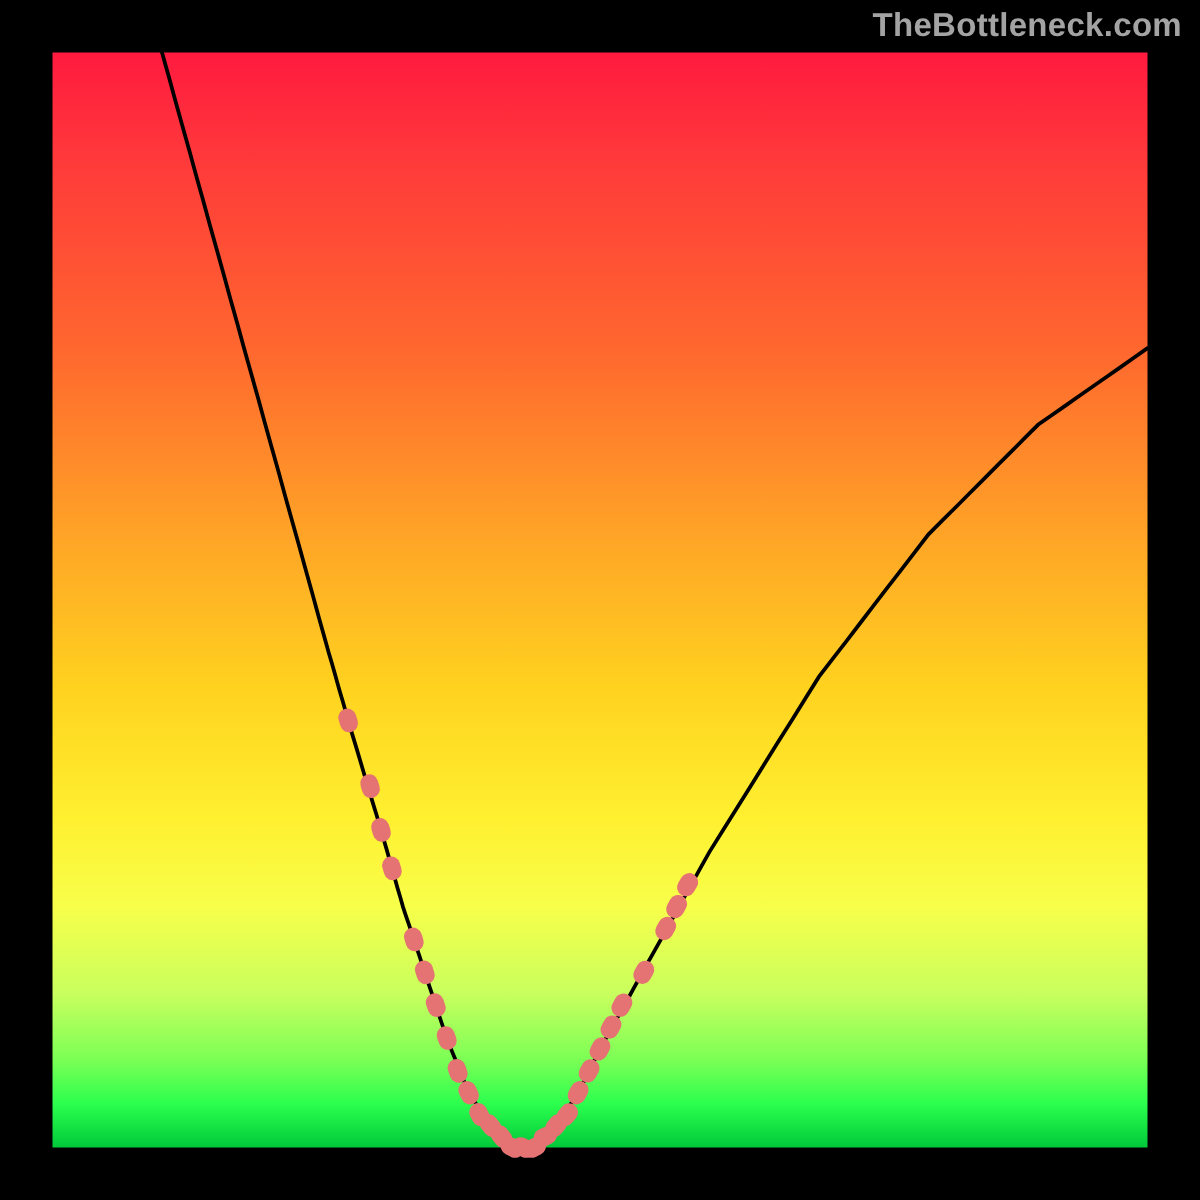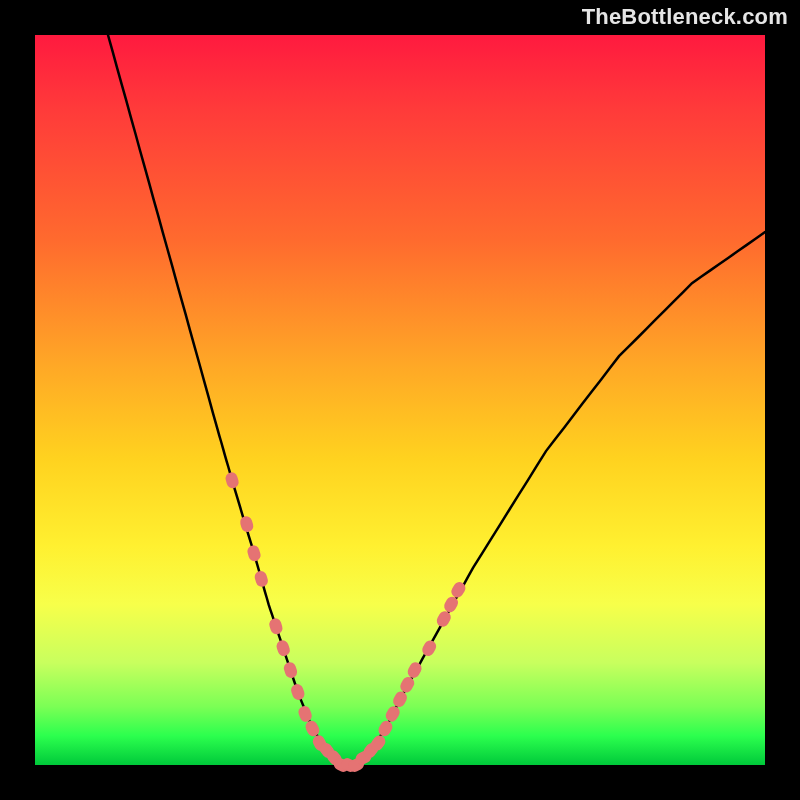--- a/index.html
+++ b/index.html
@@ -14,21 +14,21 @@
   .frame {
     position: absolute;
     left: 0; top: 0;
     width: 800px; height: 800px;
     background: #000;
   }
   .watermark {
     position: absolute;
     top: 4px;
     right: 12px;
-    color: #e5e5e5;
+    color: #a3a3a3;
     font-size: 22px;
     font-weight: 600;
     letter-spacing: 0.2px;
     user-select: none;
   }
   .plot-area {
     position: absolute;
     left: 35px;
     top: 35px;
     width: 730px;

